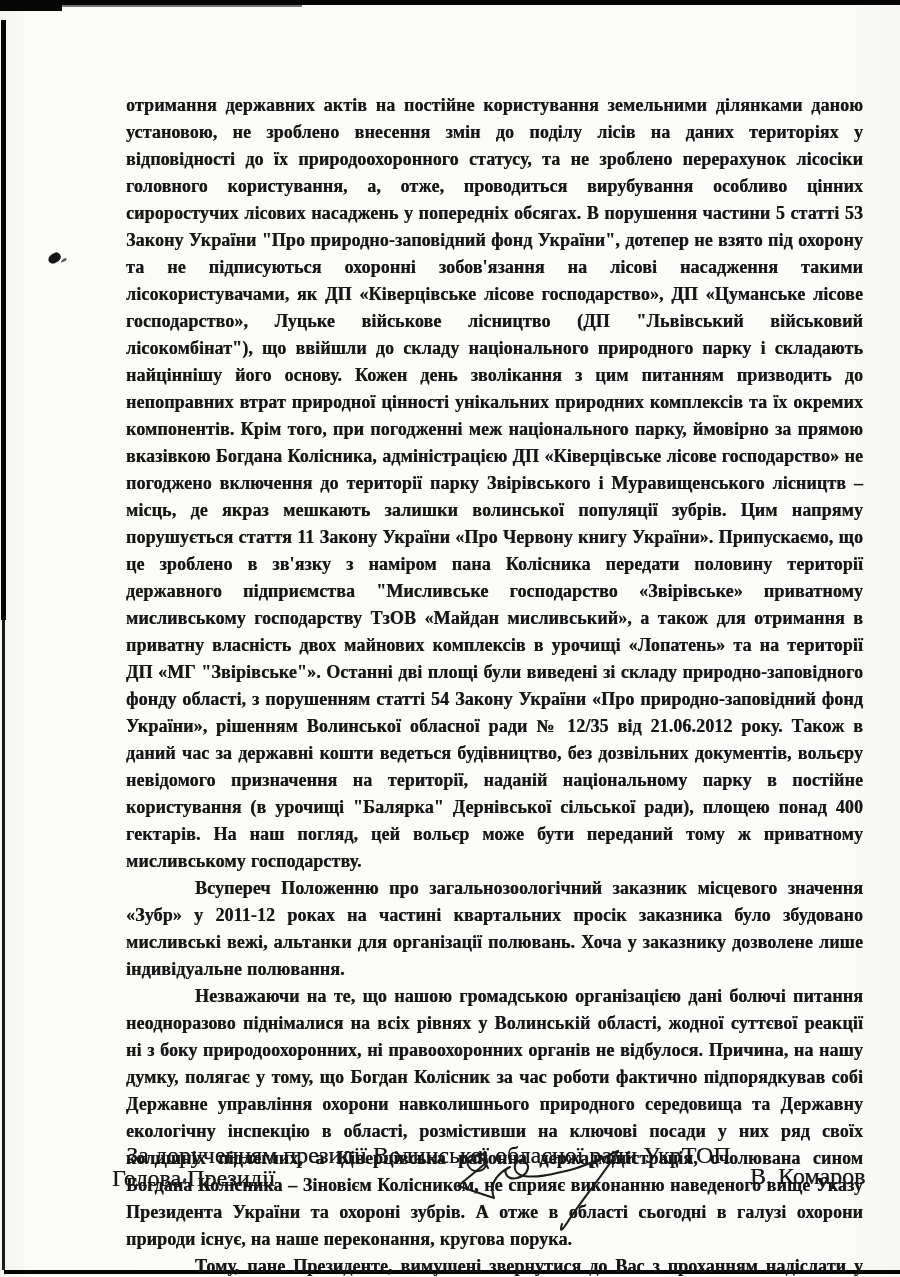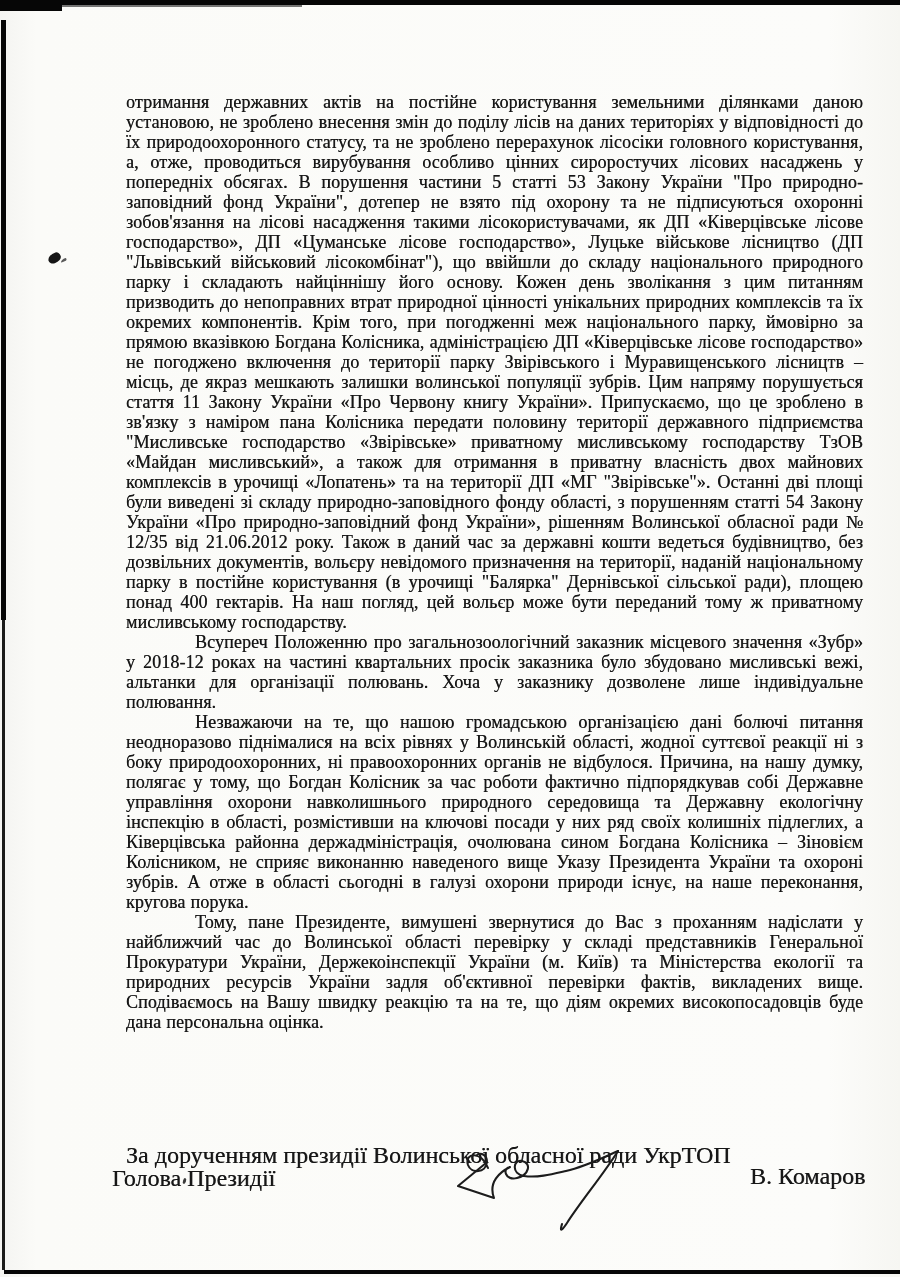--- a/index.html
+++ b/index.html
@@ -39,26 +39,27 @@
     border-radius: 50%; transform: rotate(18deg);
   }
 
   
   .content {
     position: absolute; left: 126px; top: 92px; width: 737px;
   }
   .para {
     margin: 0;
     font-size: 18px;
-    line-height: 20px;
+    line-height: 27px;
     text-align: justify;
     letter-spacing: 0.1px;
     word-spacing: 0.5px;
     color: #161616;
     text-shadow: 0.35px 0 0 rgba(22,22,22,0.75);
+    font-weight: bold;
   }
   .para.indent { text-indent: 69px; }
 
   .closing-line {
     position: absolute;
     font-size: 24px;
     line-height: 22px;
     color: #161616;
     text-shadow: 0.35px 0 0 rgba(22,22,22,0.75);
     white-space: nowrap;
@@ -89,21 +90,21 @@
   <div class="edge edge-top-left"></div>
   <div class="edge edge-top-ragged"></div>
   <div class="edge edge-left"></div>
   <div class="edge edge-left-thin"></div>
   <div class="edge edge-bottom"></div>
   <div class="smudge"></div>
   <div class="speck"></div>
 
   <div class="content">
     <p class="para">отримання державних актів на постійне користування земельними ділянками даною установою, не зроблено внесення змін до поділу лісів на даних територіях у відповідності до їх природоохоронного статусу, та не зроблено перерахунок лісосіки головного користування, а, отже, проводиться вирубування особливо цінних сироростучих лісових насаджень у попередніх обсягах. В порушення частини 5 статті 53 Закону України "Про природно-заповідний фонд України", дотепер не взято під охорону та не підписуються охоронні зобов'язання на  лісові насадження такими лісокористувачами,  як ДП «Ківерцівське лісове господарство», ДП «Цуманське лісове господарство», Луцьке військове лісництво (ДП "Львівський військовий лісокомбінат"), що ввійшли до складу національного природного парку і  складають найціннішу його основу. Кожен день зволікання з цим питанням призводить до непоправних втрат природної цінності унікальних природних комплексів та їх окремих компонентів. Крім того, при погодженні меж національного парку, ймовірно за прямою вказівкою Богдана Колісника, адміністрацією ДП «Ківерцівське лісове господарство» не погоджено включення до території парку Звірівського і Муравищенського лісництв – місць, де якраз мешкають залишки волинської популяції зубрів. Цим напряму порушується стаття 11 Закону України «Про Червону книгу України». Припускаємо, що це зроблено в зв'язку з наміром пана Колісника передати половину території державного підприємства  "Мисливське господарство «Звірівське» приватному мисливському господарству ТзОВ «Майдан мисливський», а також для отримання в приватну власність двох майнових комплексів в урочищі «Лопатень» та на території ДП «МГ "Звірівське"». Останні дві площі були виведені зі складу природно-заповідного фонду області, з порушенням статті 54 Закону України «Про природно-заповідний фонд  України»,  рішенням Волинської обласної ради № 12/35 від 21.06.2012 року. Також в даний час за державні кошти ведеться будівництво, без дозвільних документів, вольєру невідомого призначення на території, наданій національному парку в постійне користування (в урочищі "Балярка" Дернівської сільської ради), площею понад 400 гектарів. На наш погляд,  цей вольєр може бути переданий тому ж приватному мисливському господарству.</p>
-    <p class="para indent">Всупереч Положенню про загальнозоологічний заказник місцевого значення «Зубр» у 2018-12 роках на частині квартальних просік заказника було збудовано мисливські вежі, альтанки для організації полювань. Хоча у заказнику дозволене лише індивідуальне полювання.</p>
+    <p class="para indent">Всупереч Положенню про загальнозоологічний заказник місцевого значення «Зубр» у 2011-12 роках на частині квартальних просік заказника було збудовано мисливські вежі, альтанки для організації полювань. Хоча у заказнику дозволене лише індивідуальне полювання.</p>
     <p class="para indent">Незважаючи на те, що нашою громадською організацією дані болючі питання неодноразово піднімалися на всіх рівнях у Волинській області, жодної суттєвої реакції ні з боку природоохоронних,  ні правоохоронних органів не відбулося. Причина, на нашу думку, полягає у тому, що Богдан Колісник за час роботи фактично підпорядкував собі Державне управління охорони навколишнього природного середовища та Державну екологічну інспекцію в області, розмістивши на ключові посади у них ряд своїх колишніх підлеглих, а Ківерцівська районна держадміністрація, очолювана сином Богдана Колісника – Зіновієм Колісником, не сприяє виконанню наведеного вище Указу Президента України та охороні зубрів. А отже в області сьогодні в галузі охорони природи існує, на наше переконання,  кругова порука.</p>
     <p class="para indent">Тому, пане Президенте, вимушені звернутися до Вас з проханням надіслати у найближчий час до Волинської області перевірку у складі представників Генеральної Прокуратури України, Держекоінспекції України (м. Київ) та Міністерства екології та природних ресурсів України задля об'єктивної  перевірки фактів, викладених вище. Сподіваємось на Вашу швидку реакцію та на те, що діям окремих високопосадовців буде дана персональна оцінка.</p>
   </div>
 
   <div class="closing-line commission">За дорученням президії Волинської обласної ради УкрТОП</div>
   <div class="closing-line signer-title">Голова Президії</div>
   <div class="closing-line signer-name">В. Комаров</div>
 
   <svg class="signature" viewBox="0 0 185 96" xmlns="http://www.w3.org/2000/svg">
     <path d="M38 22 C32 5 14 6 18 19 C21 28 36 27 37 16 C37 9 31 6 27 9"></path>

